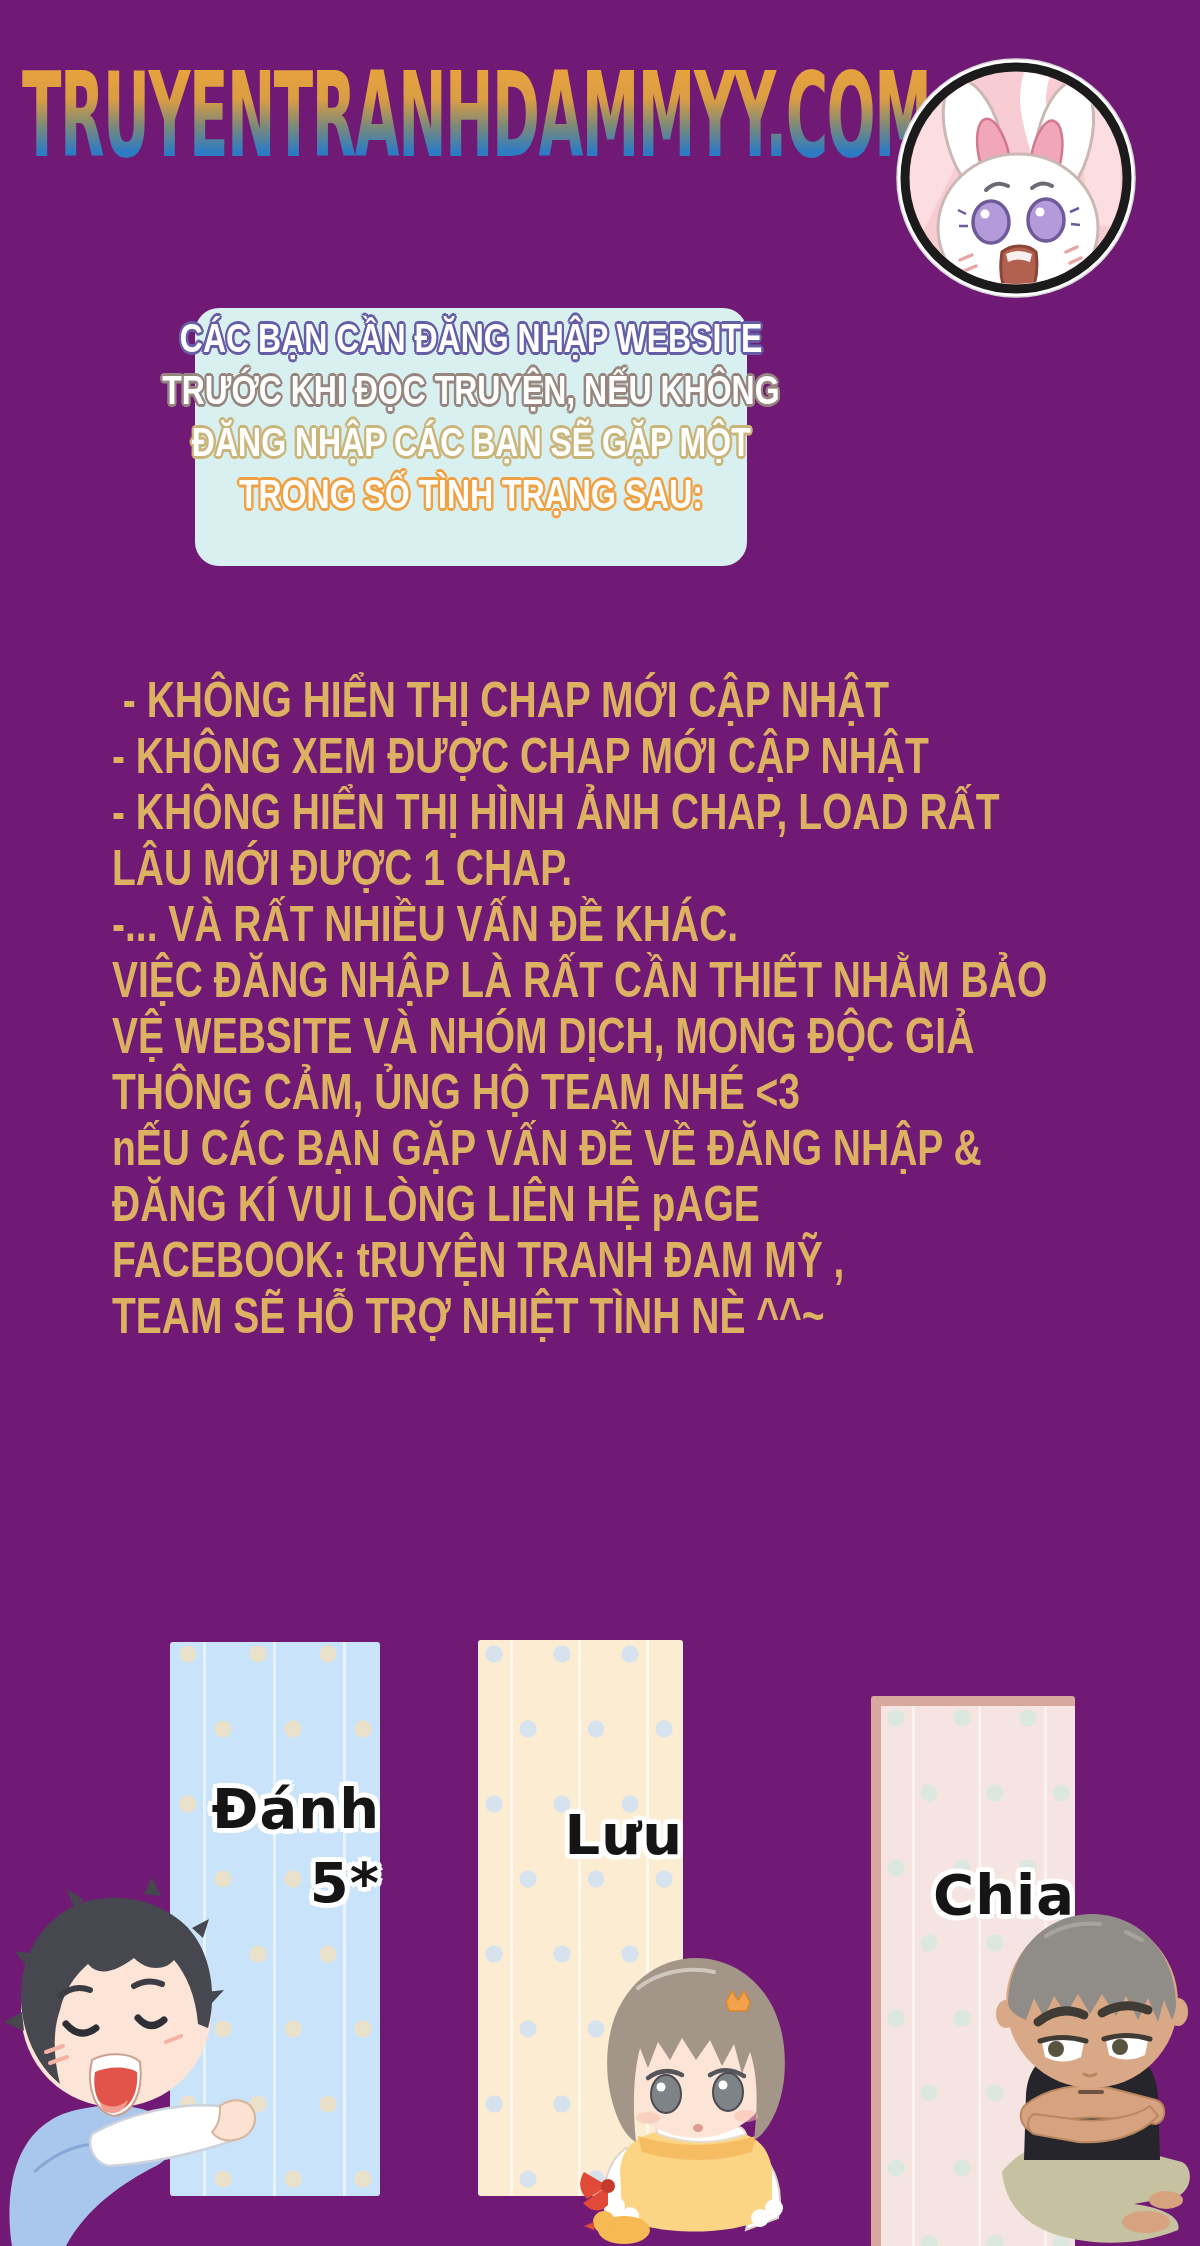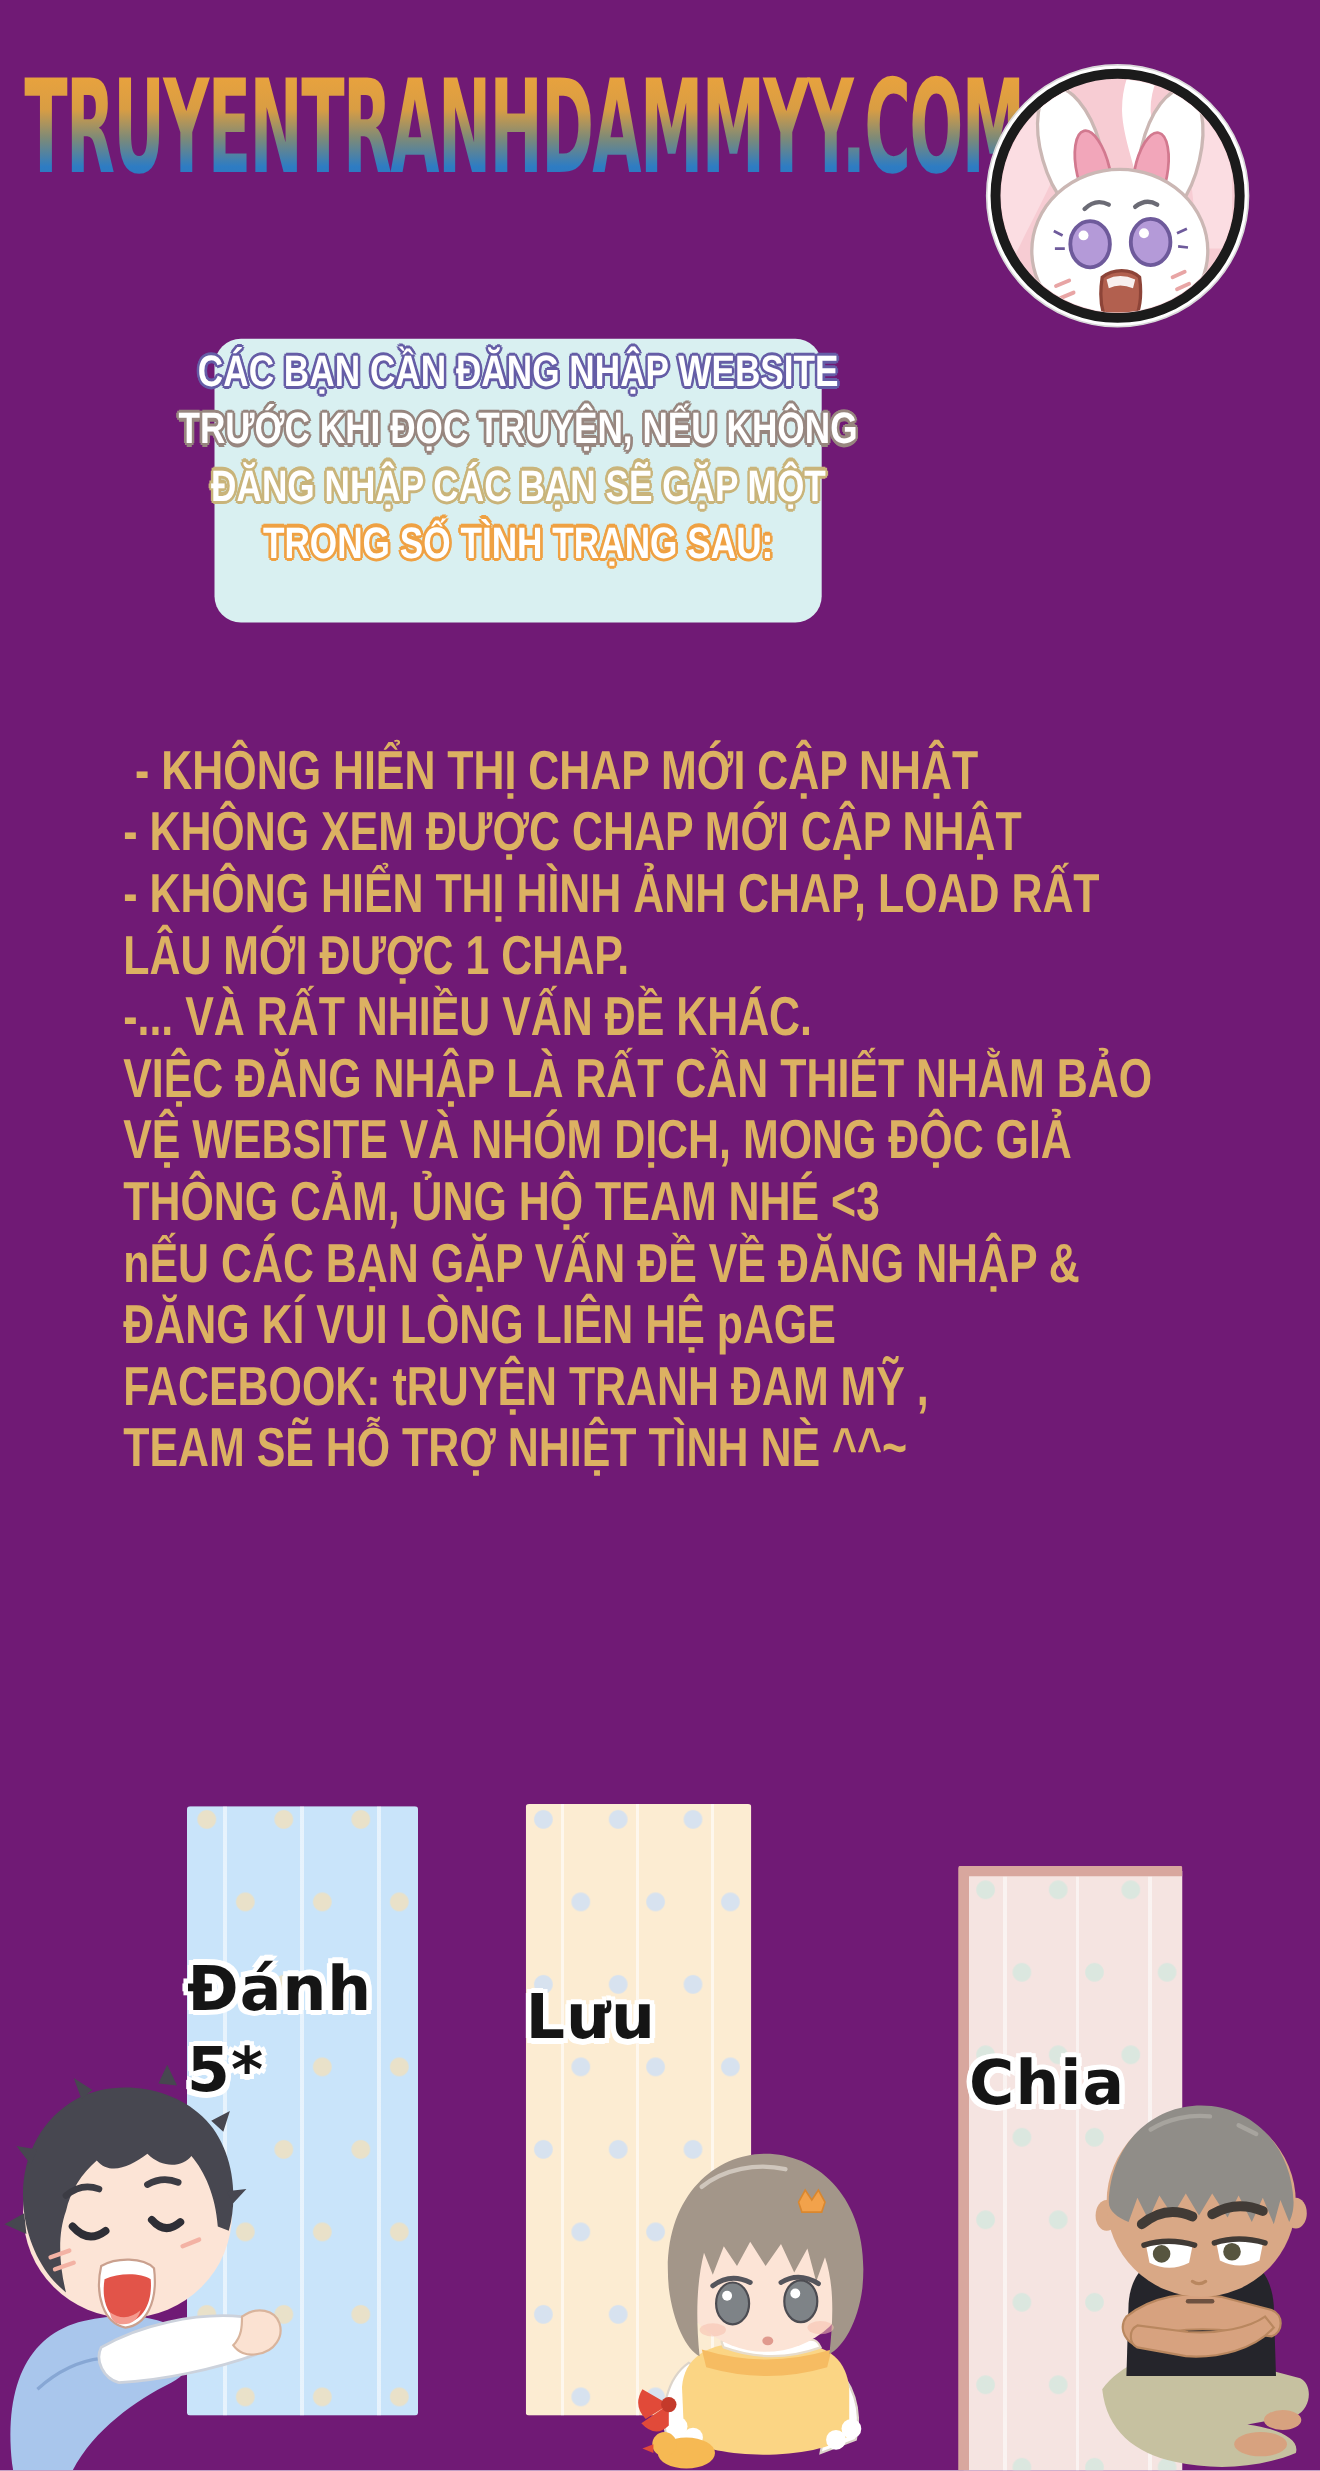--- a/index.html
+++ b/index.html
@@ -61,21 +61,21 @@
   .card-share{
     left:843px;top:1696px;width:204px;height:558px;background-color:#f5e4e1;
     border-top:10px solid #d8a79e;border-left:10px solid #d8a79e;
     background-image:
       repeating-linear-gradient(90deg,transparent 0 31px,rgba(255,255,255,.55) 31px 34px,transparent 34px 66px),
       radial-gradient(circle,#dbe7df 8px,transparent 9px),
       radial-gradient(circle,#dbe7df 8px,transparent 9px);
     background-size:auto,66px 150px,66px 150px;background-position:0 0,15px 12px,48px 87px;margin-left:28px;
   }
   .card-label{
-    position:absolute;left:0;right:0;text-align:left;
+    position:absolute;left:0;right:0;text-align:right;
     font-family:"DejaVu Sans",sans-serif;font-weight:bold;font-size:56px;line-height:74px;
     color:#151515;letter-spacing:1px;
     text-shadow:
       -5px 0 0 #fff,5px 0 0 #fff,0 -5px 0 #fff,0 5px 0 #fff,
       -4px -4px 0 #fff,4px -4px 0 #fff,-4px 4px 0 #fff,4px 4px 0 #fff;
   }
   .card-label span{display:block;}
   .label-rate{top:130px;} .label-save{top:158px;} .label-share{top:152px;}
 
   

